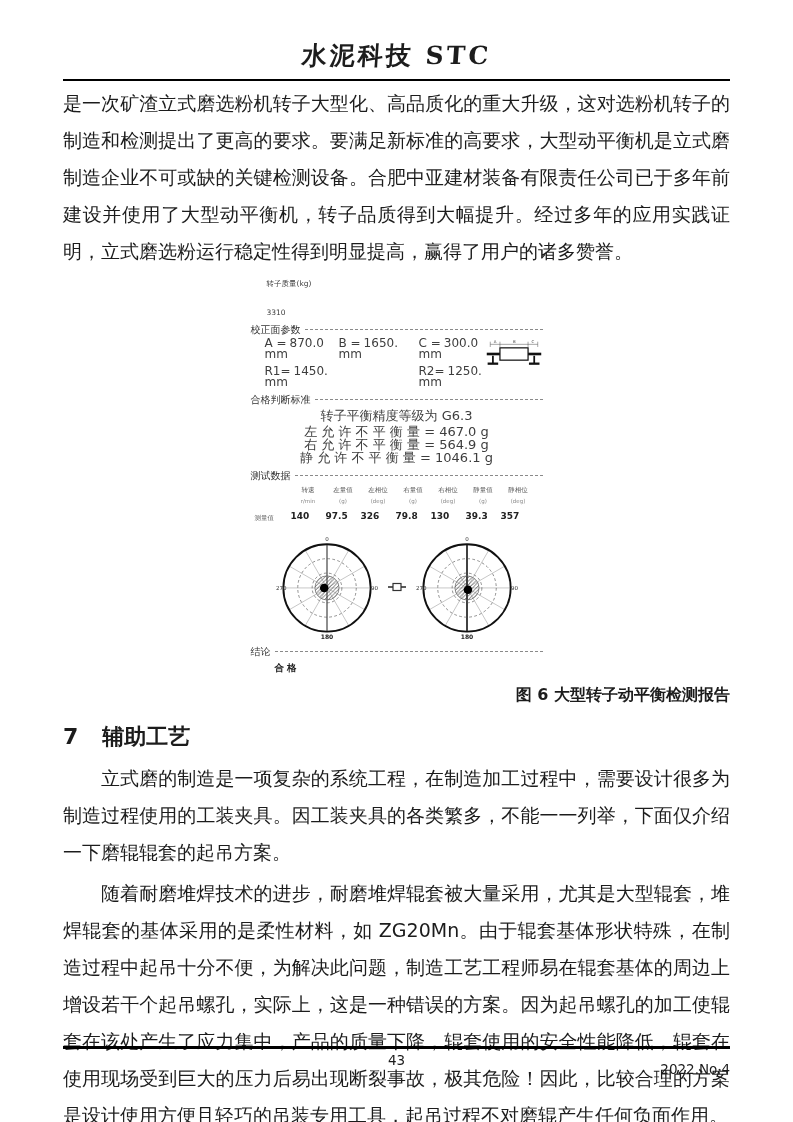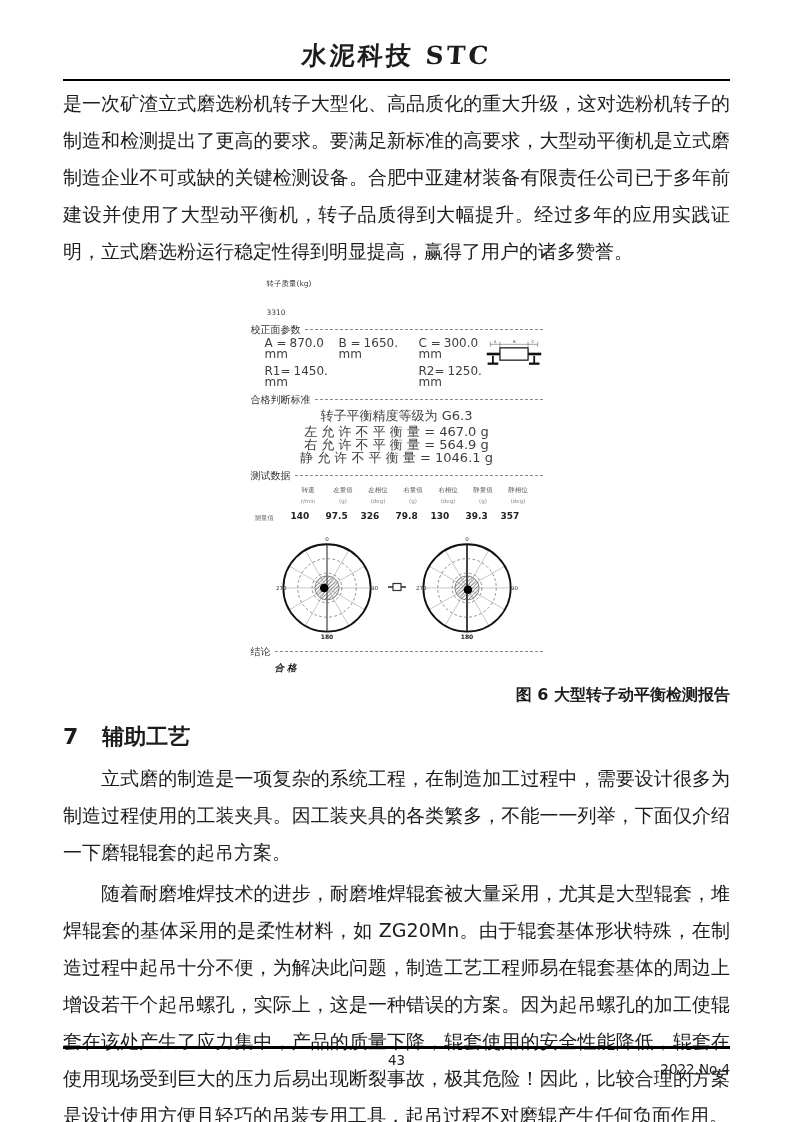--- a/index.html
+++ b/index.html
@@ -49,21 +49,21 @@
   .criteria{text-align:center;font-size:13px;margin-top:4px;}
   .criteria .line{height:13px;line-height:13px;}
   .criteria .grade{margin-bottom:3px;}
   .ttable{margin-top:4px;padding-left:4px;}
   .tgrid{display:grid;grid-template-columns:36px repeat(7,35px);}
   .th{text-align:center;font-size:6.5px;color:#555;}
   .tu{text-align:center;font-size:5.5px;color:#888;}
   .tv{text-align:left;font-size:9px;font-weight:bold;color:#222;margin-top:4px;}
   .trowlabel{font-size:6.5px;color:#666;margin-top:6px;text-align:left;}
   .charts{display:flex;justify-content:center;align-items:center;gap:9px;margin-top:10px;}
-  .verdict{font-weight:bold;font-size:9.5px;letter-spacing:3px;color:#222;padding-left:24px;margin-top:5px;font-style:italic;}
+  .verdict{font-weight:bold;font-size:9.5px;letter-spacing:3px;color:#222;padding-left:24px;margin-top:5px;}
   .fig-caption{
     text-align:right;
     font-size:16px;
     font-weight:600;
     margin-top:12px;
   }
   
   .sec-heading{
     font-size:22px;
     font-weight:bold;

